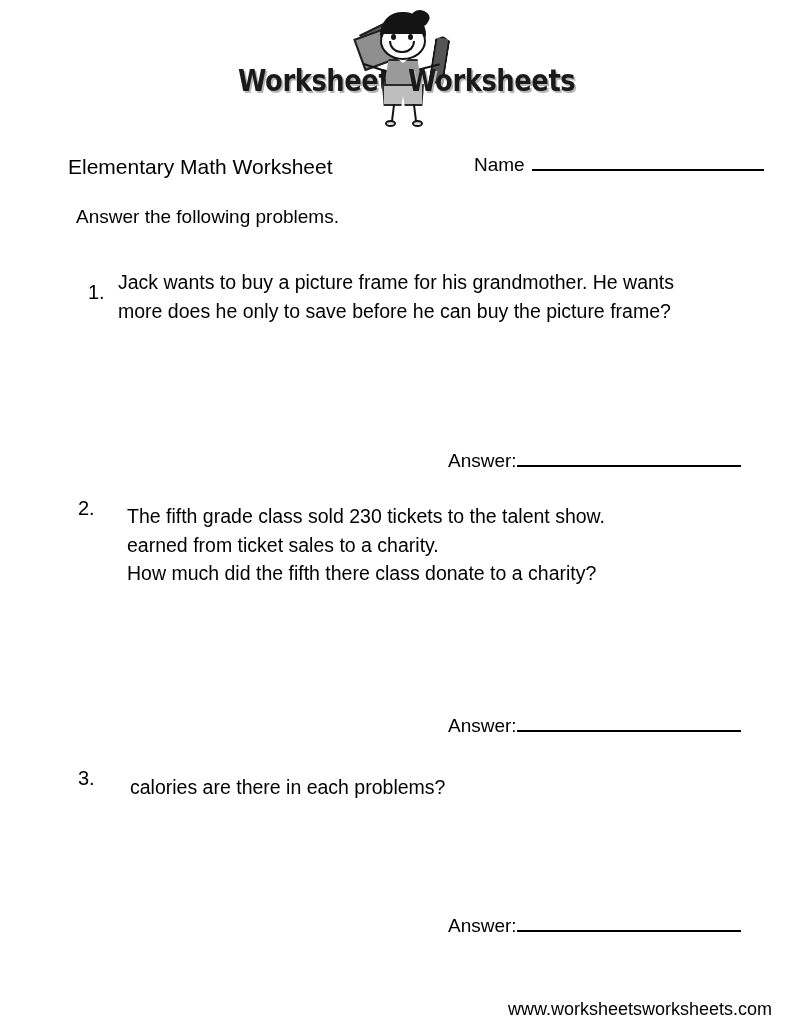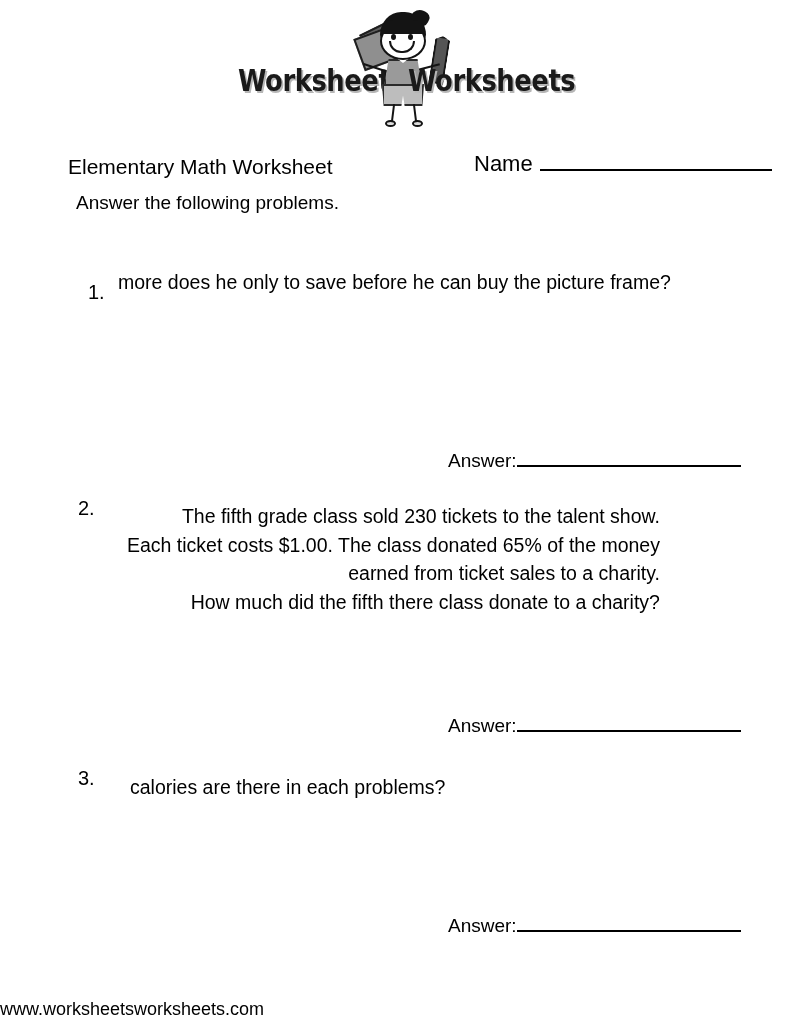--- a/index.html
+++ b/index.html
@@ -222,36 +222,36 @@
     white-space: nowrap;
   }
   .name-group {
     position: absolute;
     left: 474px;
     top: 151px;
     display: flex;
     align-items: baseline;
   }
   .name-label {
-    font-size: 22px;
+    font-size: 19px;
     white-space: nowrap;
     text-align: right;
   }
   .name-line {
     display: inline-block;
     width: 232px;
     border-bottom: 2px solid #000000;
     margin-left: 7px;
     height: 18px;
   }
 
   .instructions {
     position: absolute;
     left: 76px;
-    top: 192px;
+    top: 206px;
     font-size: 19px;
     white-space: nowrap;
   }
 
   
   .problem {
     position: absolute;
     left: 0;
     width: 800px;
   }
@@ -269,21 +269,21 @@
     margin: 0;
     white-space: nowrap;
   }
 
   #problem-1 { top: 268px; }
   #problem-1 .problem-num  { left: 88px; top: 14px; }
   #problem-1 .problem-body { left: 118px; top: 0px; }
 
   #problem-2 { top: 498px; }
   #problem-2 .problem-num  { left: 78px; top: 0px; }
-  #problem-2 .problem-body { left: 127px; top: 4px; text-align: right; }
+  #problem-2 .problem-body { left: 127px; top: 4px; }
 
   #problem-3 { top: 768px; }
   #problem-3 .problem-num  { left: 78px; top: 0px; }
   #problem-3 .problem-body { left: 130px; top: 5px; }
 
   
   .answer-row {
     position: absolute;
     left: 414px;
     display: flex;
@@ -303,21 +303,21 @@
   #answer-1 { top: 448px; }
   #answer-2 { top: 713px; }
   #answer-3 { top: 913px; }
 
   
   .footer {
     position: absolute;
     left: 0;
     top: 999px;
     width: 772px;
-    text-align: left;
+    text-align: right;
     font-size: 18px;
   }
 </style>
 </head>
 <body>
 
 <div class="logo-block">
   <div class="logo-inner">
     <span class="logo-word logo-word-left">Worksheets</span>
 
@@ -353,33 +353,33 @@
 <div class="name-group">
   <span class="name-label">Name</span>
   <span class="name-line"></span>
 </div>
 
 <div class="instructions">Answer the following problems.</div>
 
 <div class="problem" id="problem-1">
   <span class="problem-num">1.</span>
   <div class="problem-body">
+    <p>Jack wants to buy a picture frame for his grandmother.  He wants</p>
     <p>more does he only to save before he can buy the picture frame?</p>
   </div>
 </div>
 <div class="answer-row" id="answer-1">
   <span class="answer-label">Answer:</span>
   <span class="answer-line"></span>
 </div>
 
 <div class="problem" id="problem-2">
   <span class="problem-num">2.</span>
   <div class="problem-body">
     <p>The fifth grade class sold 230 tickets to the talent show.</p>
-    <p>Each ticket costs $1.00.  The class donated 65% of the money</p>
     <p>earned from ticket sales to a charity.</p>
     <p>How much did the fifth there class donate to a charity?</p>
   </div>
 </div>
 <div class="answer-row" id="answer-2">
   <span class="answer-label">Answer:</span>
   <span class="answer-line"></span>
 </div>
 
 <div class="problem" id="problem-3">

